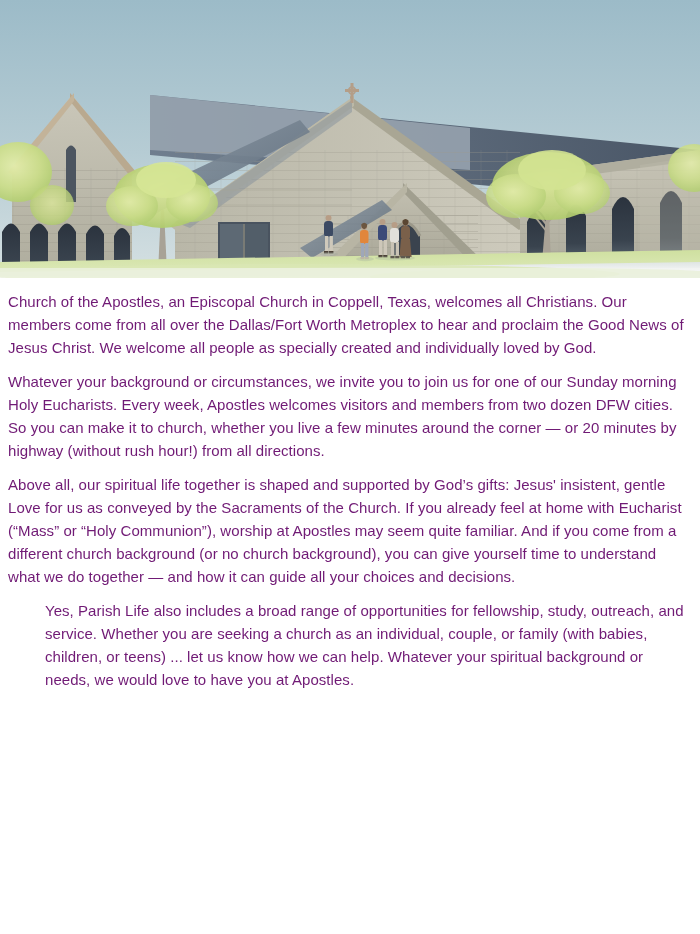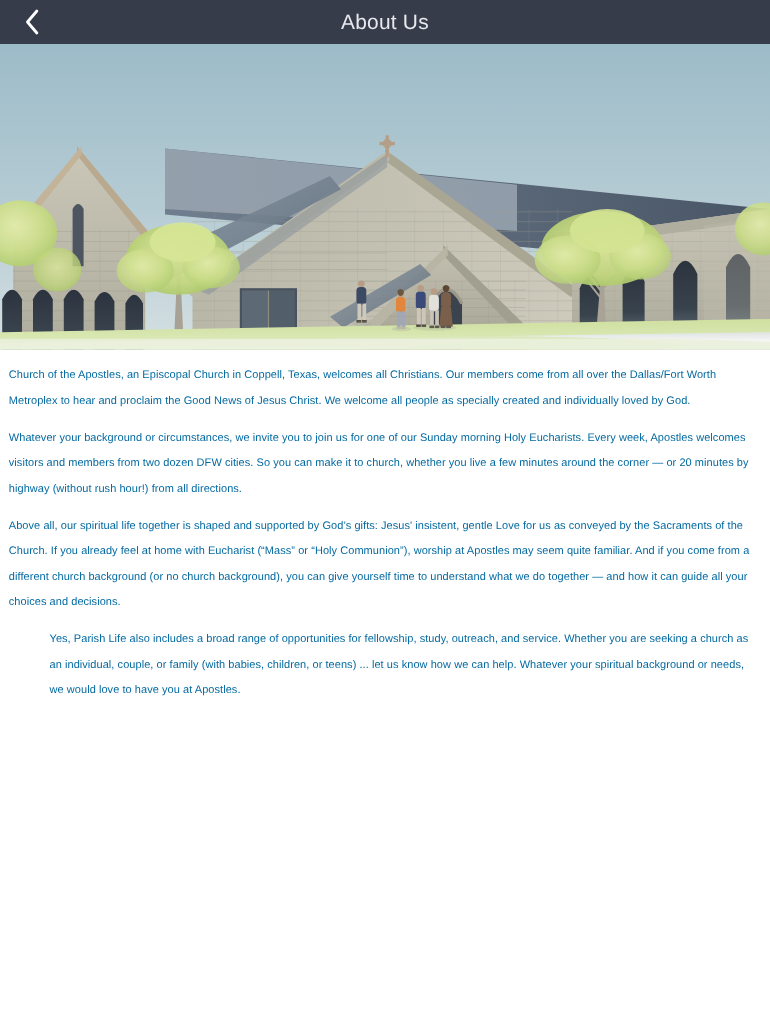--- a/index.html
+++ b/index.html
@@ -34,44 +34,34 @@
   
   .hero {
     position:relative; width:700px; height:278px;
     overflow:hidden; background:#bcd0d6;
   }
   .hero svg { display:block; width:700px; height:278px; }
 
   
   .content { padding:12px 10px 0 8px; }
   .para {
-    font-size:10px;
+    font-size:15px;
     line-height:23px;
-    color:#0369a1;
+    color:#701a75;
     letter-spacing:.05px;
     margin-bottom:11px;
     text-align:left;
   }
   .para:last-child { margin-bottom:0;margin-left:37px; }
 </style>
 </head>
 <body>
 
 <div id="app">
 
-  <div class="navbar">
-    <button class="back-btn">
-      <span>
-        <svg width="18" height="28" viewBox="0 0 18 28" fill="none">
-          <path d="M13.5 4 L5 14 L13.5 24" stroke="#ffffff" stroke-width="2.6" stroke-linecap="round" stroke-linejoin="round"></path>
-        </svg>
-      </span>
-    </button>
-    <div class="nav-title">About Us</div>
-  </div>
 
   <div class="hero">
     <svg viewBox="0 0 700 278" preserveAspectRatio="none">
       <defs>
         <linearGradient id="sky" x1="0" y1="0" x2="0" y2="1">
           <stop offset="0%" stop-color="#9cbbc8"></stop>
           <stop offset="55%" stop-color="#b6ccd4"></stop>
           <stop offset="100%" stop-color="#d5e0e2"></stop>
         </linearGradient>
         <linearGradient id="stoneA" x1="0" y1="0" x2="0" y2="1">

